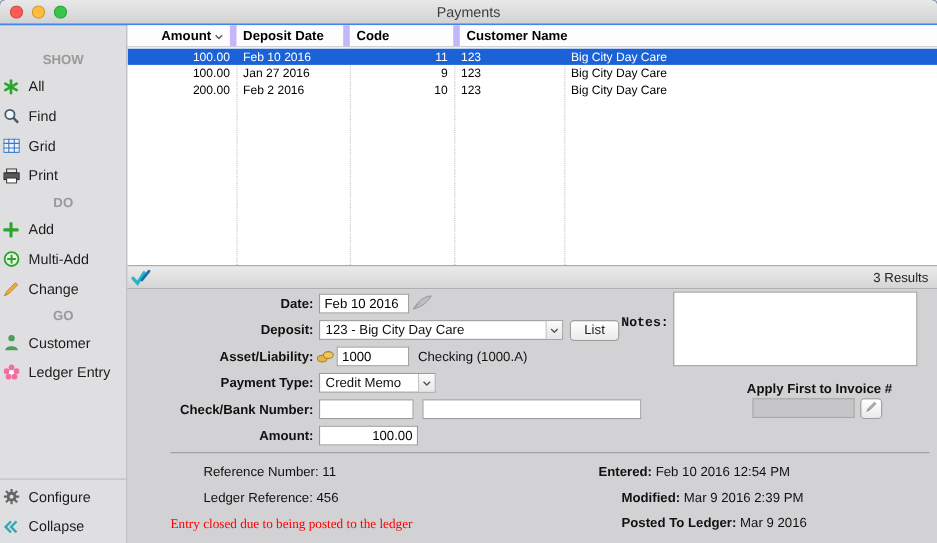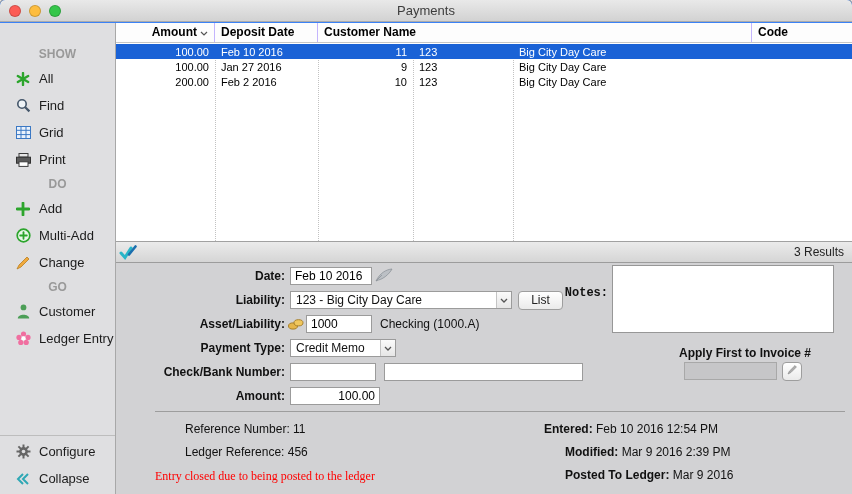--- a/index.html
+++ b/index.html
@@ -13,32 +13,32 @@
   .traffic{position:absolute;left:9px;top:5px;display:flex;gap:8px;}
   .light{width:12px;height:12px;border-radius:6px;display:inline-block;border:1px solid rgba(0,0,0,0.18);}
   .light.red{background:#fc5c55;}
   .light.yellow{background:#fdbd3f;}
   .light.green{background:#35c64a;}
 
   
   .sidebar{position:absolute;left:0;top:23px;width:116px;height:471px;background:#dfdfe1;border-right:1px solid #a8a8a8;}
   .side-header{height:22px;line-height:22px;text-align:center;color:#999;font-weight:bold;font-size:12px;}
   .side-header.first{margin-top:20px;}
-  .side-item{height:27px;display:flex;align-items:center;padding-left:13px;font-size:13px;color:#1c1c1c;cursor:default;}
+  .side-item{height:27px;display:flex;align-items:center;font-size:13px;color:#1c1c1c;cursor:default;}
   .side-item .ic{width:20px;flex:0 0 20px;display:flex;justify-content:center;align-items:center;margin-right:6px;}
   .side-footer{position:absolute;bottom:2px;left:0;width:100%;}
   .side-footer .divider{border-top:1px solid #bdbdbd;margin-bottom:2px;}
 
   
   .main{position:absolute;left:116px;top:23px;width:736px;height:471px;background:#fff;}
 
   
   .thead{position:absolute;left:0;top:0;width:736px;height:20px;background:#fdfdfd;border-bottom:1px solid #c6c6c6;display:flex;font-weight:bold;font-size:12px;color:#000;}
   .th{line-height:19px;padding-left:6px;white-space:nowrap;overflow:hidden;}
-  .th:not(:last-child){border-right:1px solid #c4b5fd;}
+  .th:not(:last-child){border-right:6px solid #c4b5fd;}
   .th.c-amount{width:99px;display:flex;justify-content:flex-end;align-items:center;gap:3px;padding:0 6px 0 0;}
   .th.c-date{width:103px;}
   .th.c-ref{width:95px;}
   .th.c-code{width:100px;}
   .th.c-cust{flex:1;}
   .tbody{position:absolute;left:0;top:21px;width:736px;height:197px;background:#fff;overflow:hidden;}
   .colline{position:absolute;top:0;bottom:0;width:0;border-left:1px dotted #c2c2c2;}
   .trow{position:relative;height:15px;display:flex;align-items:center;font-size:11px;color:#000;}
   .trow.selected{background:#1a62d6;color:#fff;}
   .td{white-space:nowrap;overflow:hidden;padding-left:6px;}
@@ -225,22 +225,22 @@
   <div class="main">
 
     <div class="thead">
       <div class="th c-amount">
         <span>Amount</span>
         <span><svg width="8" height="5" viewBox="0 0 8 5">
               <path d="M1 1 L4 4 L7 1" fill="none" stroke="#555" stroke-width="1.2"></path>
             </svg></span>
       </div>
       <div class="th c-date">Deposit Date</div>
+      <div class="th c-code">Code</div>
       <div class="th c-cust">Customer Name</div>
-      <div class="th c-code">Code</div>
     </div>
 
     <div class="tbody">
       <div class="colline" style="left:99px"></div>
       <div class="colline" style="left:202px"></div>
       <div class="colline" style="left:297px"></div>
       <div class="colline" style="left:397px"></div>
 
       <div class="trow selected">
         <div class="td c-amount">100.00</div>
@@ -277,21 +277,21 @@
 
       <div class="flabel" style="top:4px">Date:</div>
       <input class="input" style="left: 174px; top: 4px; width: 82px;" value="Feb 10 2016">
       <span class="icon-abs" style="left:258px;top:5px;">
           <svg width="20" height="15" viewBox="0 0 20 15">
             <path d="M2 13 C6 5 12 1.5 18 1 C15 6.5 9 11 4.5 12 Z" fill="#bcc0c5" stroke="#8d9399" stroke-width="0.8"></path>
             <line x1="2" y1="13" x2="8" y2="7" stroke="#8d9399" stroke-width="0.8"></line>
           </svg>
         </span>
 
-      <div class="flabel" style="top:28px">Liability:</div>
+      <div class="flabel" style="top:28px">Deposit:</div>
       <div class="select" style="left:174px;top:28px;width:222px;">
         <span class="sel-text">123 - Big City Day Care</span>
         <span class="sel-chev">
             <svg width="8" height="5" viewBox="0 0 8 5">
               <path d="M1 1 L4 4 L7 1" fill="none" stroke="#555" stroke-width="1.3"></path>
             </svg>
           </span>
       </div>
       <button class="btn" style="left:402px;top:28px;width:45px;">List</button>
 

